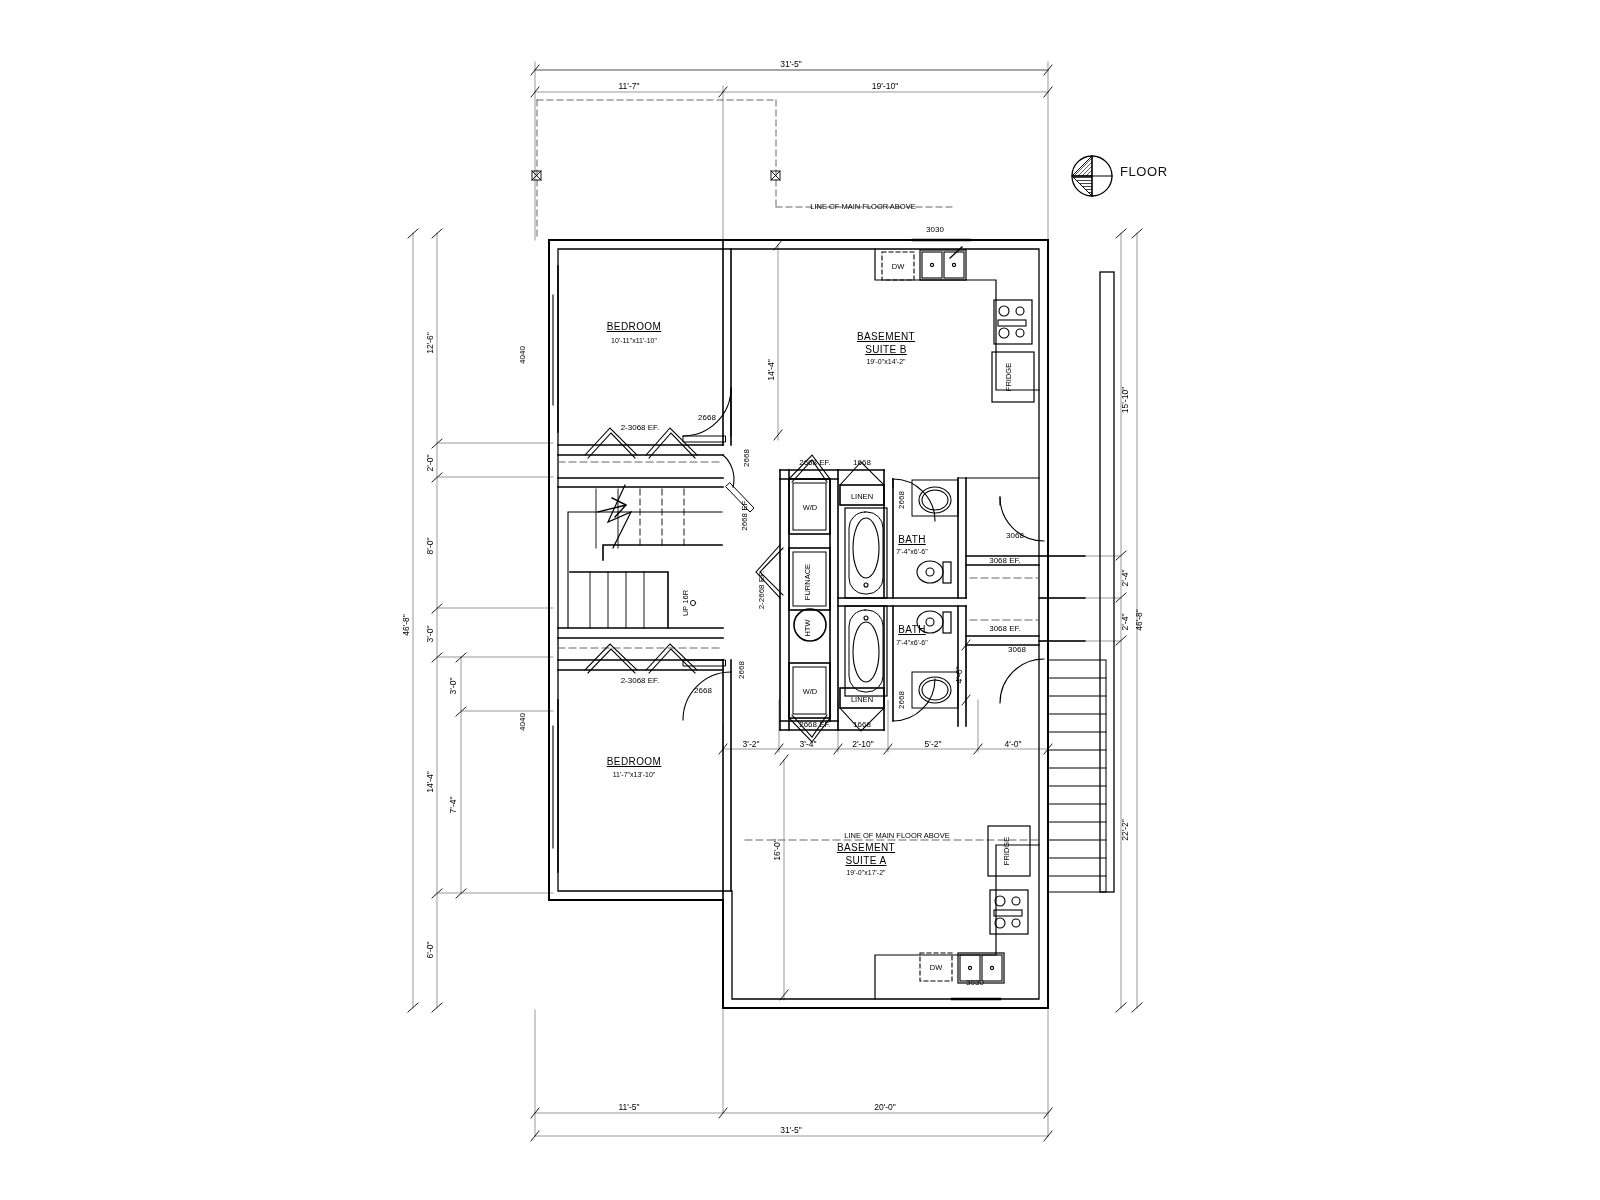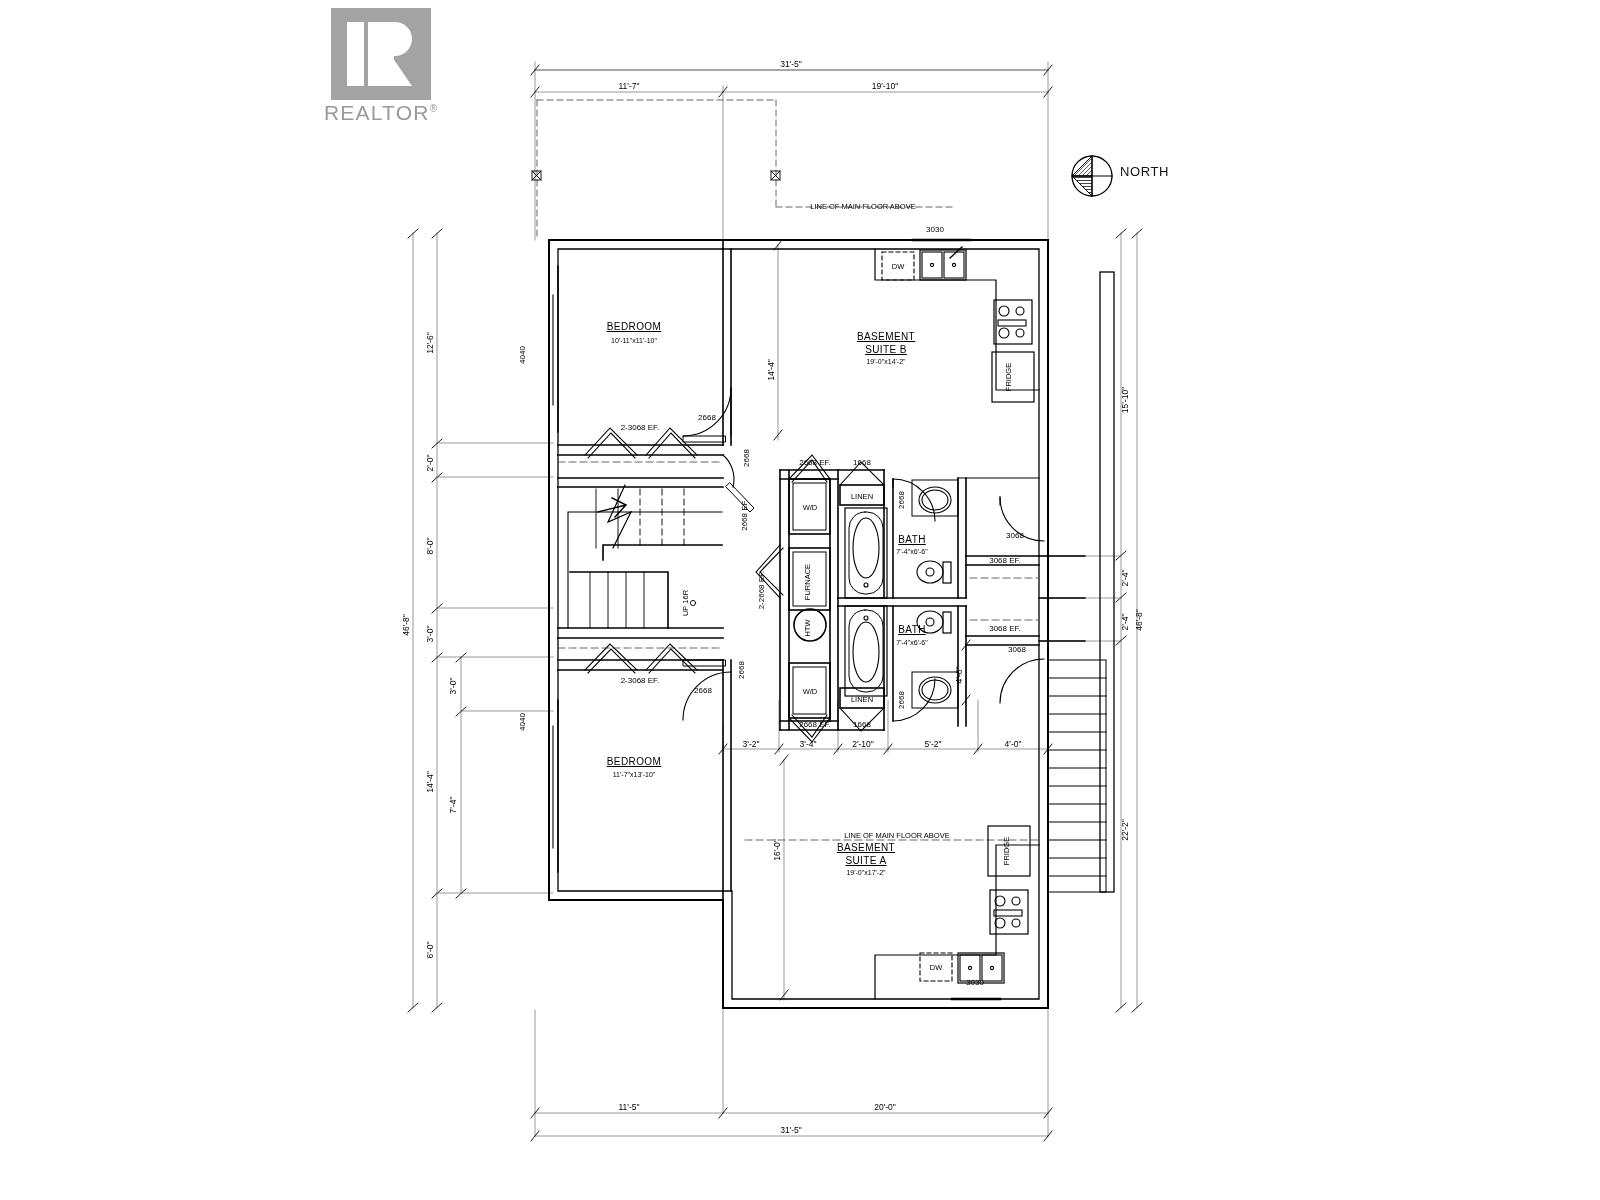--- a/index.html
+++ b/index.html
@@ -34,47 +34,38 @@
   .roomname{font-size:10px;letter-spacing:.4px;}
   .roomdim{font-size:7px;}
   .doortxt{font-size:8px;}
   .smalltxt{font-size:7.5px;}
 </style>
 </head>
 <body>
 
 <div id="sheet">
 
-  <div id="realtor-logo">
-    <div class="mark">
-      <div class="bar"></div>
-        <div class="bowl"></div>
-        <div class="bowl2"></div>
-        <div class="leg"></div>
-    </div>
-    <div class="wordmark"><span>REALTOR</span><sup>®</sup></div>
-  </div>
 
   <div id="north">
     <svg width="60" height="50">
       <defs>
         <pattern id="hatch" width="4" height="4" patternUnits="userSpaceOnUse">
           <path d="M0,4 L4,0" stroke="#333" stroke-width="0.8"></path>
         </pattern>
         <pattern id="hlines" width="6" height="3" patternUnits="userSpaceOnUse">
           <path d="M0,1.5 L6,1.5" stroke="#333" stroke-width="0.9"></path>
         </pattern>
       </defs>
       <circle cx="26" cy="24" r="20" fill="#fff" stroke="#000" stroke-width="1.3"></circle>
       <path d="M26,4 L26,24 L6,24 Z" fill="url(#hatch)" stroke="#000" stroke-width="1"></path>
       <path d="M26,24 L6,24 L26,44 Z" fill="url(#hlines)" stroke="#000" stroke-width="1"></path>
       <line x1="26" y1="3" x2="26" y2="45" stroke="#000" stroke-width="1.2"></line>
       <line x1="5" y1="24" x2="47" y2="24" stroke="#000" stroke-width="1.2"></line>
     </svg>
-    <div class="lbl">NORTH</div>
+    <div class="lbl">FLOOR</div>
   </div>
 
   <svg class="draw" viewBox="0 0 1600 1200">
     <g stroke="#000" fill="none" stroke-linecap="square">
 
       <g id="dimension-grid" stroke="#555" stroke-width="0.6">
 
         <line x1="535" y1="62" x2="535" y2="240"></line>
         <line x1="723" y1="86" x2="723" y2="240"></line>
         <line x1="1048" y1="62" x2="1048" y2="240"></line>

